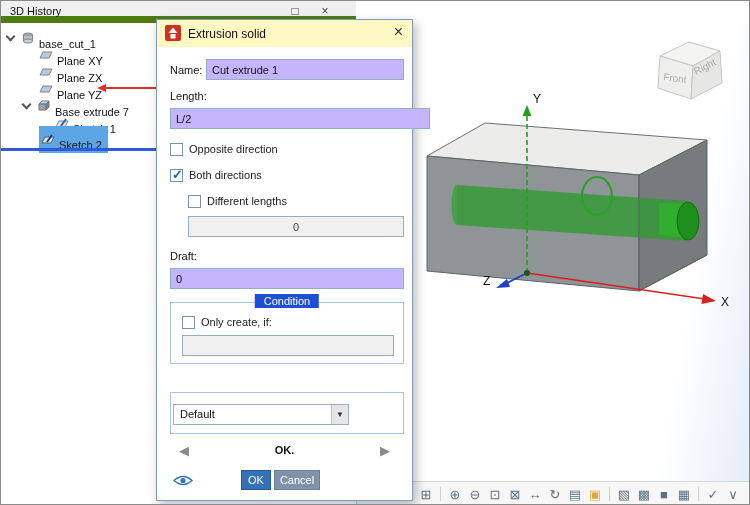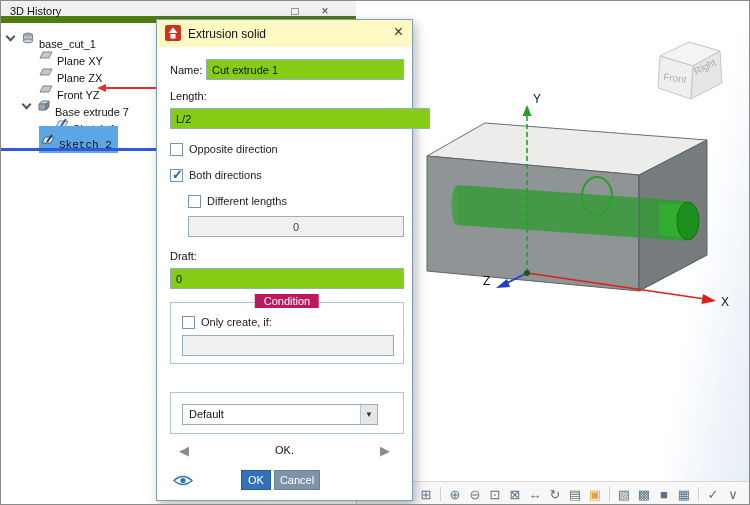--- a/index.html
+++ b/index.html
@@ -20,21 +20,21 @@
               background:#fff; border:1px solid #bdbdbd; border-bottom:none; }
 
   
   #tree { position:absolute; left:0; top:23px; width:355px; padding-top:5px; background:#fff; }
   .tree-row { display:flex; align-items:center; height:17px; white-space:nowrap; }
   .expander { width:7px; height:7px; border-right:2px solid #555; border-bottom:2px solid #555;
               transform:rotate(45deg); margin:-3px 7px 0 1px; flex:0 0 auto; }
   .ticon { margin-right:4px; flex:0 0 auto; }
   .tlabel { color:#111;margin-top:12px; }
   .row-content { display:flex; align-items:center; }
-  .row-content.sel { background:#5ca6e6; padding:1px 6px 2px 2px; color:#031c38;font-family:Liberation Mono, monospace; }
+  .row-content.sel { background:#5ca6e6; padding:1px 6px 2px 2px; color:#031c38; }
   #insertion-bar { position:absolute; left:0; top:147px; width:157px; height:3px; background:#2f5bd8; }
   #annot-arrow { position:absolute; left:96px; top:83px; width:60px; height:9px; }
   #annot-arrow .arrow-line { position:absolute; left:8px; top:3px; width:51px; height:2px; background:#e23028; }
   #annot-arrow .arrow-head { position:absolute; left:0; top:0; width:0; height:0;
       border-top:4px solid transparent; border-bottom:4px solid transparent; border-right:9px solid #e23028; }
 
   
   #viewport { position:absolute; left:355px; top:22px; width:395px; height:458px;
               background:linear-gradient(100deg, #ffffff 80%, #e4ecf6 100%);
               border-left:1px solid #c8c8c8; }
@@ -50,38 +50,38 @@
   .tb-sep { width:1px; height:14px; background:#cfcfcf; margin:0 3px; flex:0 0 auto; }
 
   
   #dialog { position:absolute; left:155px; top:18px; width:257px; height:482px; background:#fff;
             border:1px solid #7f9db9; box-shadow:3px 4px 10px rgba(0,0,0,.28); z-index:10; }
   .dlg-titlebar { position:absolute; left:0; top:0; width:100%; height:27px; background:#fef9c3; }
   .dlg-icon { position:absolute; left:8px; top:5px; }
   .dlg-title { position:absolute; left:31px; top:7px; font-size:12px; color:#111; }
   .dlg-close { position:absolute; right:9px; top:3px; font-size:16px; color:#333; cursor:default; }
   .lbl { position:absolute; color:#111; }
-  .txt { position:absolute; height:21px; border:1px solid #94aec6; background:#84cc16;
+  .txt { position:absolute; height:21px; border:1px solid #94aec6; background:#c4b5fd;
          font:11px "Liberation Sans", sans-serif; padding:0 5px; color:#111; }
   .txt.center { text-align:center; }
   .txt.dis { background:#f0f0f0; color:#444; }
   .cb { position:absolute; display:flex; align-items:center; gap:6px; height:14px; }
   .cb .box { width:13px; height:13px; border:1px solid #7b93a8; background:#fff; position:relative; flex:0 0 auto; }
   .cb.checked .box::after { content:"✓"; position:absolute; left:1px; top:-3px;
          color:#1e62b8; font-size:13px; font-weight:bold; }
   .grp { position:absolute; border:1px solid #a9c6e0; }
   .grp-legend { position:absolute; top:-9px; left:50%; transform:translateX(-50%);
-         background:#be185d; color:#fff; padding:1px 9px; white-space:nowrap; }
+         background:#1d4ed8; color:#fff; padding:1px 9px; white-space:nowrap; }
   .dd { position:absolute; height:21px; border:1px solid #94aec6; display:flex; background:#fff; }
   .dd-value { flex:1; padding:3px 6px; color:#111; }
   .dd-btn { width:17px; background:#e6e6e6; border-left:1px solid #b8c6d4;
             display:flex; align-items:center; justify-content:center; }
   .dd-btn span { font-size:8px; color:#333; }
   .nav-arrow { position:absolute; font-size:13px; color:#8a8a8a; cursor:default; }
-  .nav-text { position:absolute; left:0; right:0; top:424px; text-align:center; color:#111; }
+  .nav-text { position:absolute; left:0; right:0; top:424px; text-align:center; color:#111;font-weight:bold; }
   .btn { position:absolute; top:450px; height:20px; font:11px "Liberation Sans", sans-serif;
          color:#fff; border:1px solid; display:flex; align-items:center; justify-content:center; cursor:default; }
   #ok-btn { left:84px; width:30px; background:#3273b8; border-color:#285e98; }
   #cancel-btn { left:117px; width:46px; background:#7e93a9; border-color:#6a7f94; }
   .eye { position:absolute; left:16px; top:454px; }
 </style>
 </head>
 <body>
 
 <div id="app">
@@ -111,21 +111,21 @@
     <div class="tree-row" style="padding-left:38px">
       <svg class="ticon" width="14" height="12">
         <polygon points="1,9 4,3 13,3 10,9" fill="#c2c8ce" stroke="#7d858f"></polygon>
       </svg>
       <span class="tlabel">Plane ZX</span>
     </div>
     <div class="tree-row" style="padding-left:38px">
       <svg class="ticon" width="14" height="12">
         <polygon points="1,9 4,3 13,3 10,9" fill="#c2c8ce" stroke="#7d858f"></polygon>
       </svg>
-      <span class="tlabel">Front YZ</span>
+      <span class="tlabel">Plane YZ</span>
     </div>
     <div class="tree-row" style="padding-left:21px">
       <span class="expander"></span>
       <svg class="ticon" width="14" height="13">
         <polygon points="2,5 5,2 12,2 9,5" fill="#d8dce0" stroke="#6d757f"></polygon>
         <polygon points="2,5 9,5 9,11 2,11" fill="#9aa2aa" stroke="#6d757f"></polygon>
         <polygon points="9,5 12,2 12,8 9,11" fill="#7d858f" stroke="#6d757f"></polygon>
       </svg>
       <span class="tlabel">Base extrude 7</span>
     </div>
@@ -258,21 +258,21 @@
     <div class="grp" style="left:13px;top:282px;width:234px;height:62px">
       <span class="grp-legend">Condition</span>
       <div class="cb" style="left:11px;top:12px">
         <span class="box"></span>
         <span>Only create, if:</span>
       </div>
       <input class="txt dis" disabled="" style="left: 11px; top: 32px; width: 212px;" value="">
     </div>
 
     <div class="grp" style="left:13px;top:372px;width:234px;height:42px">
-      <div class="dd" style="left:11px;top:11px;width:196px">
+      <div class="dd" style="left:2px;top:11px;width:176px">
         <span class="dd-value">Default</span>
         <span class="dd-btn">
             <span>▼</span>
           </span>
       </div>
     </div>
 
     <span class="nav-arrow" style="left:22px;top:423px">◀</span>
     <div class="nav-text">OK.</div>
     <span class="nav-arrow" style="right:22px;top:423px">▶</span>

